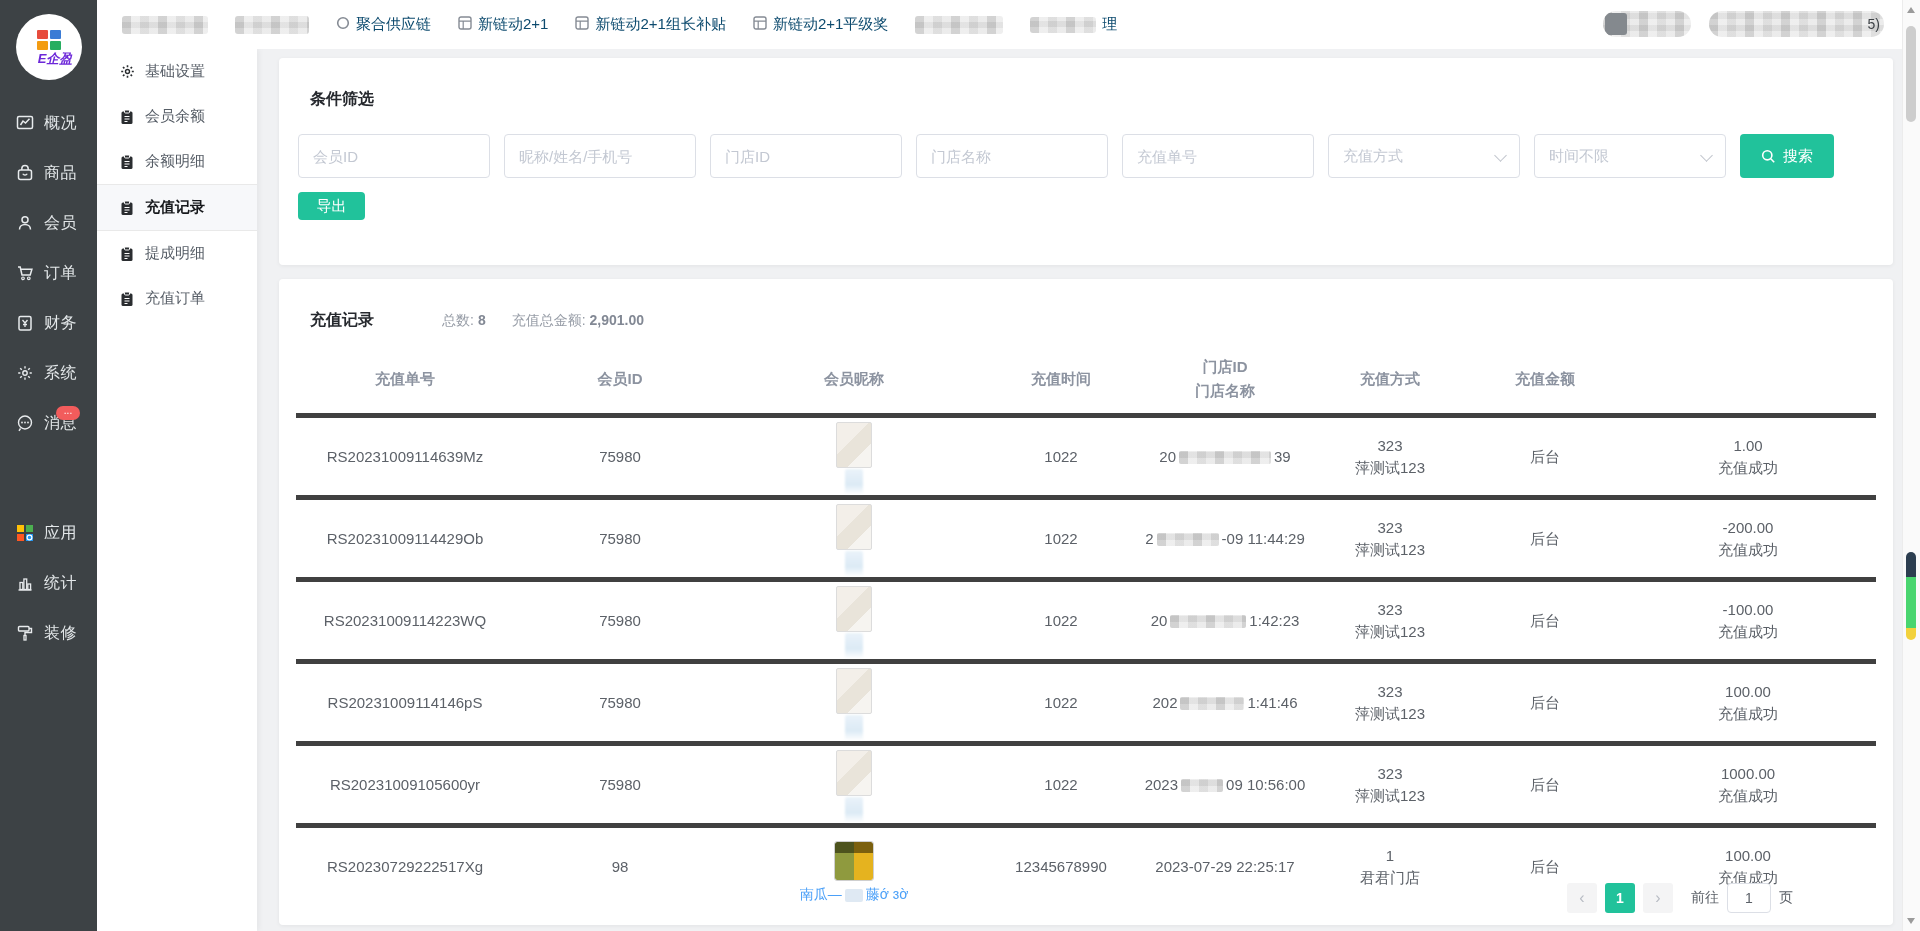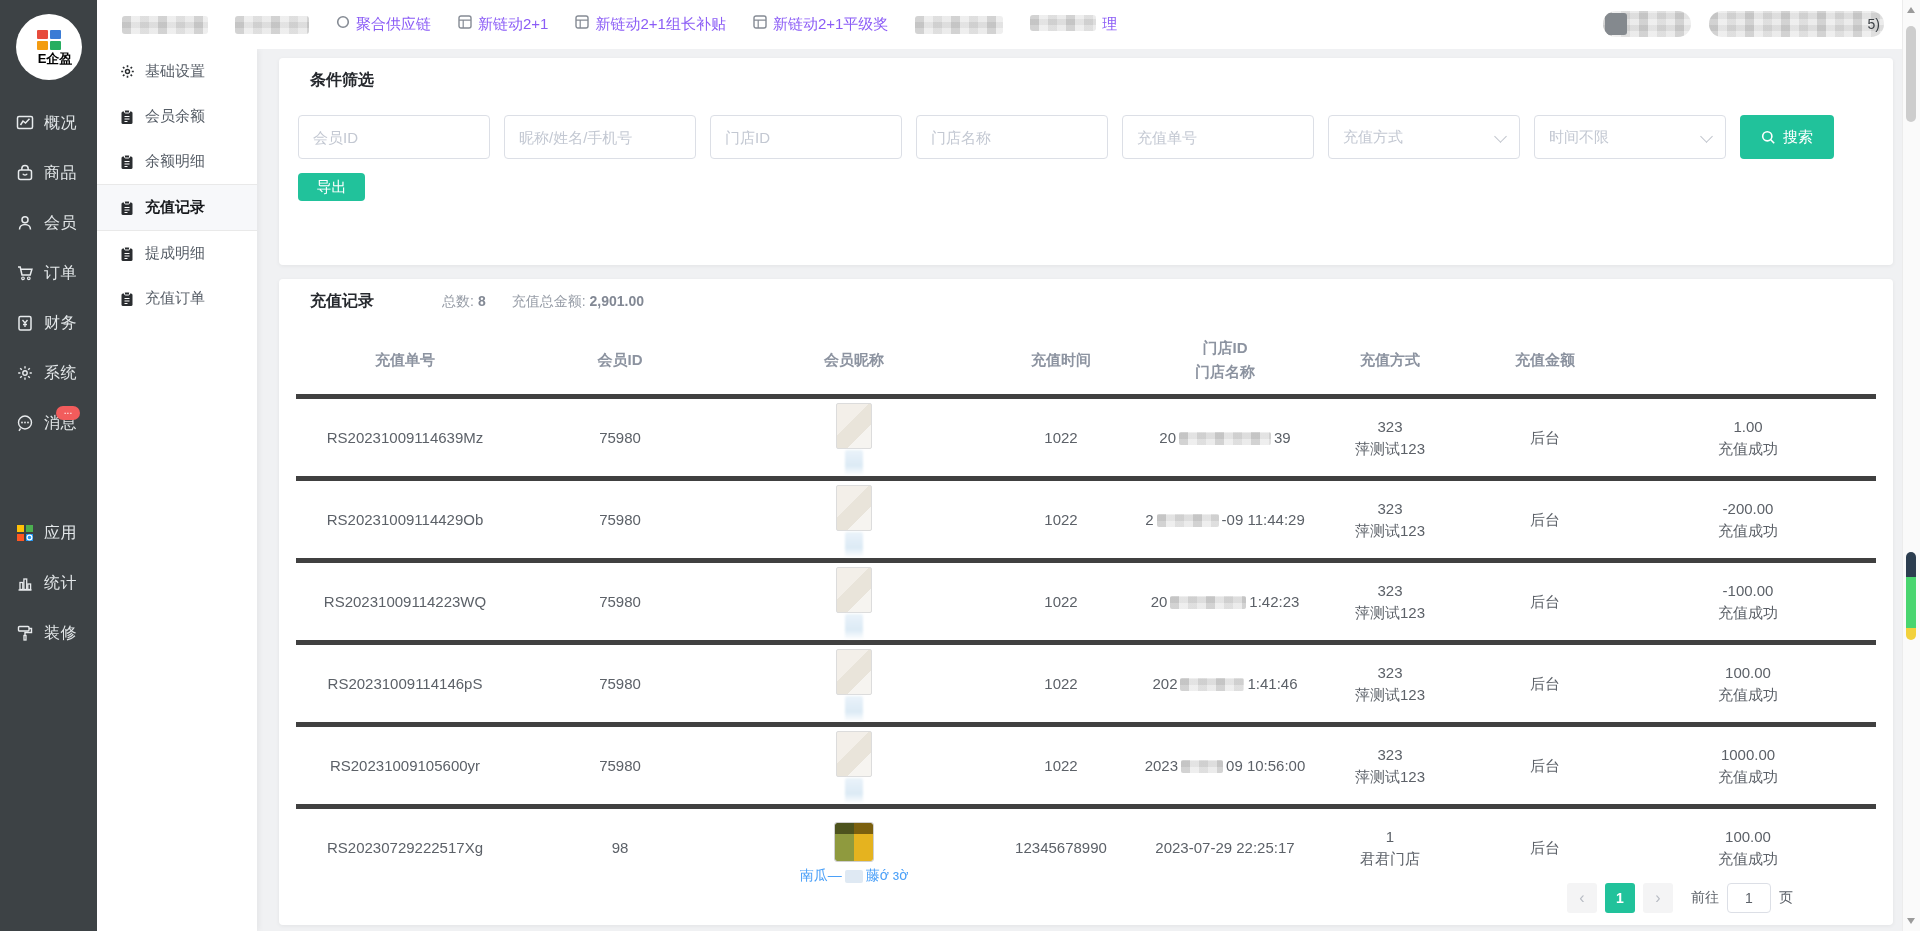--- a/index.html
+++ b/index.html
@@ -4,52 +4,52 @@
 <style>
   html,body{margin:0;padding:0;}
   body{width:1920px;height:931px;position:relative;overflow:hidden;
        font-family:"Liberation Sans","DejaVu Sans",sans-serif;background:#f0f1f3;color:#303133;}
   
   .sidebar{position:absolute;left:0;top:0;width:97px;height:931px;background:#3d4245;z-index:30;}
   .logo-wrap{width:66px;height:66px;border-radius:50%;background:#fff;margin:14px auto 18px;
              display:flex;flex-direction:column;align-items:center;justify-content:center;}
   .logo-mark{display:grid;grid-template-columns:11px 11px;grid-template-rows:9px 9px;gap:2px;margin-bottom:2px;}
   .logo-mark i{border-radius:1px;}
-  .logo-text{font-size:13px;font-weight:800;color:#000000;line-height:13px;margin-left:13px;}
+  .logo-text{font-size:13px;font-weight:800;font-style:italic;color:#6d28d9;line-height:13px;margin-left:13px;}
   .side-item{position:relative;display:flex;align-items:center;gap:9px;padding-left:15px;height:50px;cursor:pointer;color:#e3e7e9;}
   .side-item.gap{margin-top:60px;}
   .side-ico{width:20px;height:20px;display:flex;align-items:center;justify-content:center;font-size:18px;line-height:20px;color:#e3e7e9;}
   .side-label{font-size:16px;letter-spacing:.5px;}
   .side-badge{position:absolute;left:56px;top:8px;min-width:24px;height:14px;background:#f25c5c;border-radius:8px;
               color:#fff;font-size:10px;line-height:9px;text-align:center;padding:0 3px;box-sizing:border-box;}
   
   .submenu{position:absolute;left:97px;top:49px;width:160px;height:882px;background:#fff;z-index:20;
            box-shadow:2px 0 6px rgba(0,0,0,.05);}
   .sub-item{display:flex;align-items:center;gap:10px;height:45px;padding-left:22px;font-size:15px;color:#565d66;cursor:pointer;}
   .sub-item .sub-ico{width:16px;display:flex;align-items:center;justify-content:center;color:#2a2d30;font-size:15px;}
   .sub-item.active{background:#f7f8fa;border-top:1px solid #e9e9e9;border-bottom:1px solid #e9e9e9;
                    color:#17191c;font-weight:bold;}
   
   .topbar{position:absolute;left:97px;top:0;width:1823px;height:49px;background:#fff;z-index:25;}
   .topnav{position:absolute;left:25px;top:0;height:49px;display:flex;align-items:center;gap:27px;}
-  .nav-item{display:flex;align-items:flex-start;gap:6px;font-size:15px;color:#8b5cf6;white-space:nowrap;cursor:pointer;}
+  .nav-item{display:flex;align-items:center;gap:6px;font-size:15px;color:#0c4a6e;white-space:nowrap;cursor:pointer;}
   .mosaic{background-color:#e3e3e3;border-radius:3px;
     background-image:repeating-linear-gradient(90deg,rgba(110,110,110,.18) 0 9px,rgba(255,255,255,.28) 9px 18px,rgba(110,110,110,.08) 18px 27px,rgba(255,255,255,.14) 27px 36px),
                      repeating-linear-gradient(0deg,rgba(255,255,255,.20) 0 6px,rgba(90,90,90,.08) 6px 12px);}
   .pill{height:18px;border-radius:3px;}
   .top-right{position:absolute;right:36px;top:11px;display:flex;align-items:center;gap:18px;}
   .user-pill{width:88px;height:26px;border-radius:13px;display:flex;align-items:center;overflow:hidden;}
   .user-pill .uavatar{width:22px;height:22px;margin-left:2px;border-radius:3px;background:#84898e;flex:none;}
   .shop-pill{width:175px;height:26px;border-radius:13px;display:flex;align-items:center;justify-content:flex-end;
              padding-right:4px;box-sizing:border-box;font-size:14px;color:#3c4045;}
   
   .card{position:absolute;background:#fff;border-radius:4px;box-shadow:0 1px 4px rgba(0,0,0,.06);}
   #card-filter{left:279px;top:58px;width:1614px;height:207px;}
   #card-table{left:279px;top:279px;width:1614px;height:646px;}
-  .sec-head{display:flex;align-items:center;gap:8px;padding:12px 0 0 19px;}
+  .sec-head{display:flex;align-items:center;gap:8px;padding:31px 0 0 19px;}
   .green-bar{width:4px;height:16px;border-radius:1px;flex:none;}
   .sec-title{font-size:16px;font-weight:bold;color:#26292e;}
   .stats{display:flex;align-items:center;gap:26px;margin-left:60px;font-size:14px;color:#969ca6;}
   .stats b{color:#828894;margin-left:4px;}
   
   .filter-row{display:flex;align-items:center;gap:14px;padding:24px 0 0 19px;}
   .f-input{width:192px;height:44px;box-sizing:border-box;border:1px solid #dcdfe6;border-radius:4px;
            padding:0 14px;font-size:15px;color:#333;font-family:inherit;outline:none;}
   .f-input::placeholder{color:#c3c8d2;}
   .f-select{position:relative;width:192px;height:44px;box-sizing:border-box;border:1px solid #dcdfe6;border-radius:4px;

